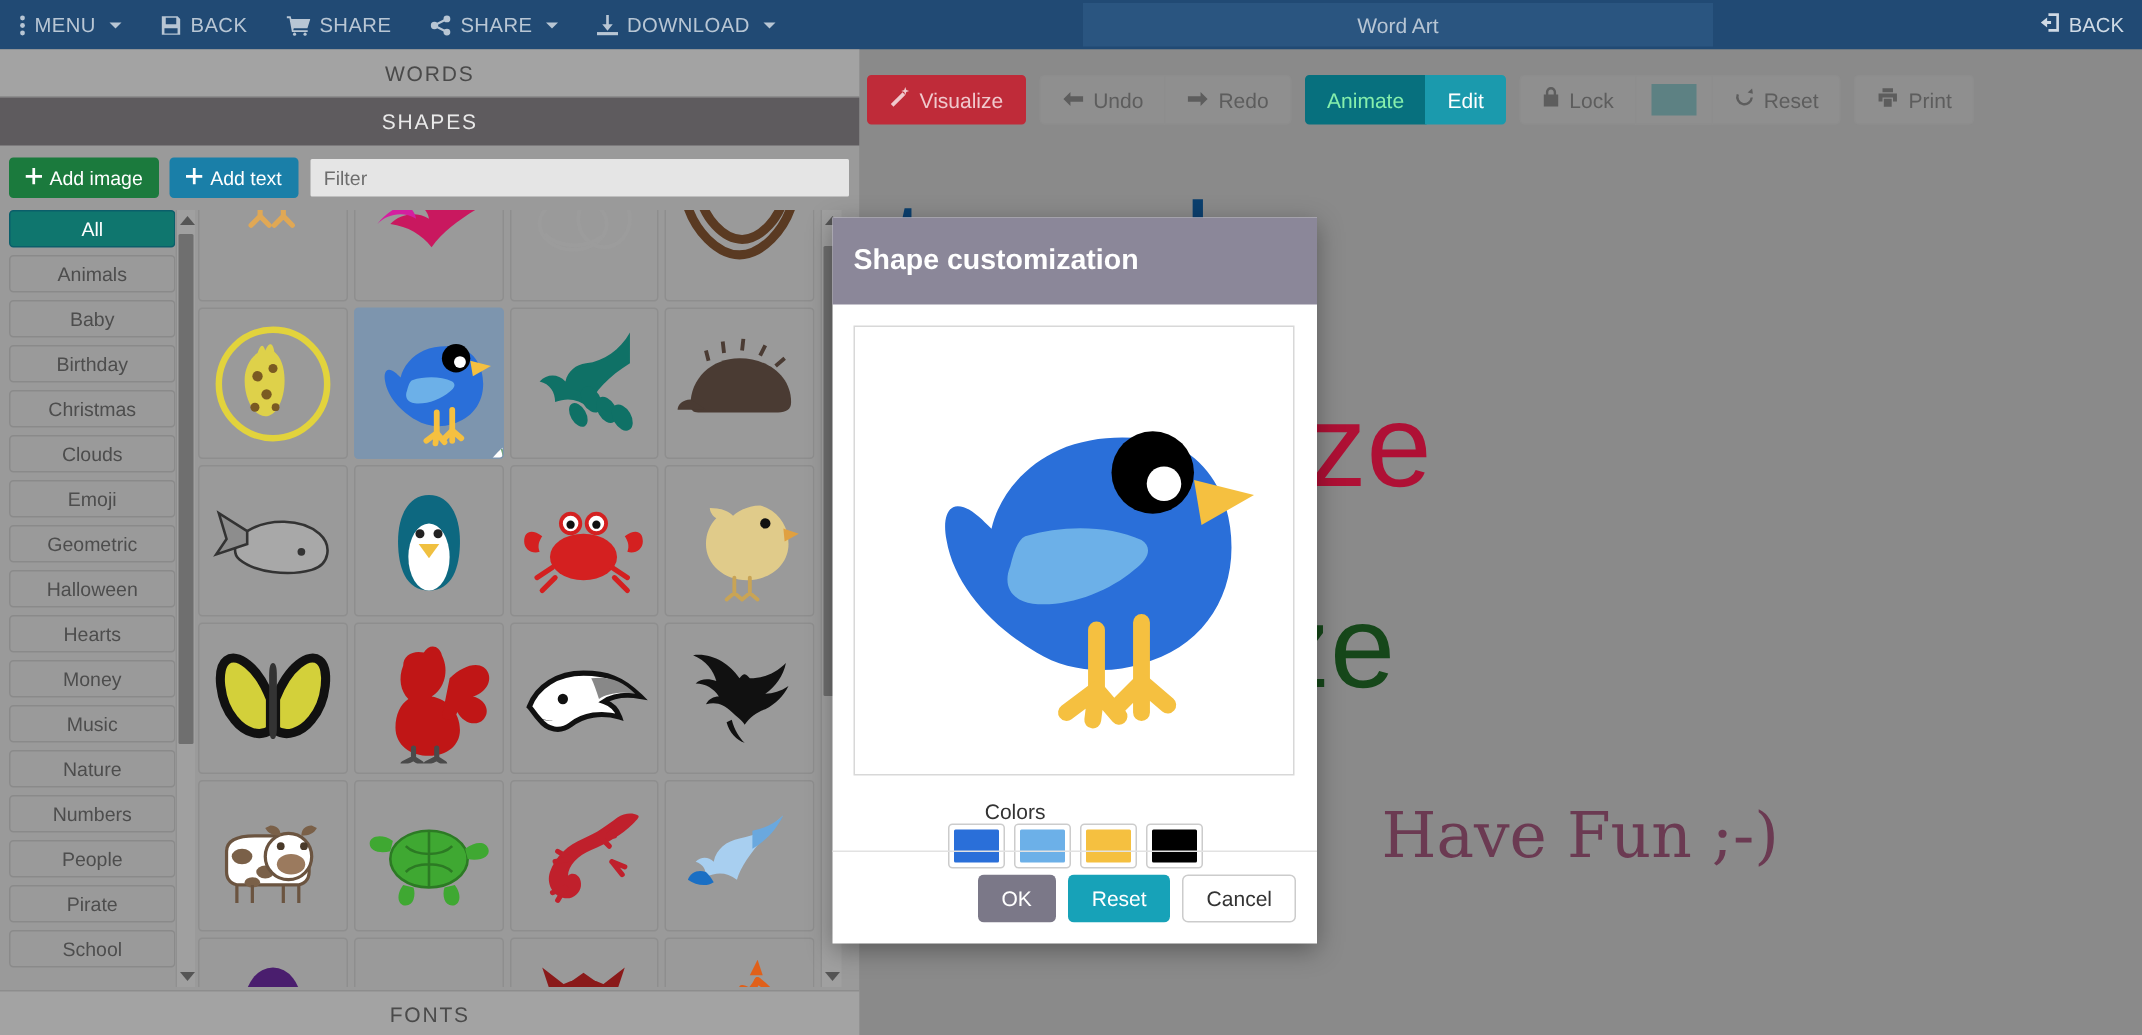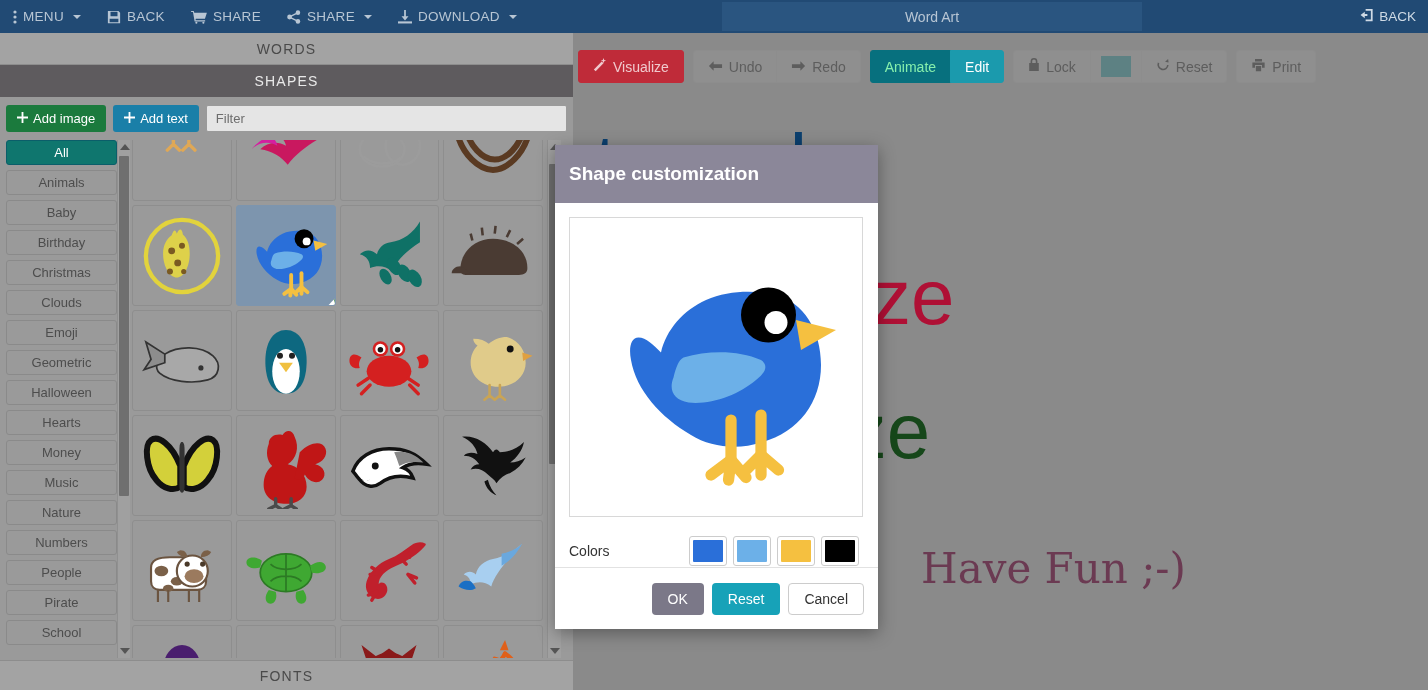--- a/index.html
+++ b/index.html
@@ -153,40 +153,40 @@
   .tb-swatch { width: 30px; height: 21px; background: #5d8183; }
 
   .canvas {
     position: absolute; left: 0; top: 56px; right: 0; bottom: 0;
     overflow: hidden;
   }
   .cline { position: absolute; white-space: nowrap; }
   .l1 { left: -130px; top: 28px;  font-size: 78px; color: #0b3f6e; }
   .l2 { left: -55px;  top: 163px; font-size: 78px; color: #af1035; }
   .l3 { left: -20px;  top: 297px; font-size: 78px; color: #16471a; }
-  .l4 { left: 348px;  top: 455px; font-size: 42px; color: #6b3a52;
+  .l4 { left: 348px;  top: 443px; font-size: 42px; color: #6b3a52;
         font-family: "DejaVu Serif", serif; }
 
   
   .modal {
     position: absolute; left: 555px; top: 145px; width: 323px; height: 484px;
     background: #fff; box-shadow: 0 4px 16px rgba(0,0,0,.35);
   }
   .modal-head {
     height: 58px; background: #8b8799; display: flex; align-items: center;
     padding: 0 14px; color: #fff; font-size: 19px; font-weight: bold;
   }
   .modal-body { padding: 14px; }
   .preview {
     width: 294px; height: 300px; border: 1px solid #d8d8d8;
     display: flex; align-items: center; justify-content: center; background: #fff;
   }
   .preview svg { width: 250px; height: 250px; }
   .colors-row {
-    display: flex; align-items: center; margin-top: 16px; height: 36px;
+    display: flex; align-items: center; margin-top: 16px; height: 36px; flex-direction: column;
   }
   .colors-label { font-size: 14px; color: #333; width: 120px; }
   .swatches { display: flex; gap: 6px; }
   .swatch {
     width: 38px; height: 30px; border: 1px solid #ccc; border-radius: 3px;
     padding: 3px; background: #fff; cursor: pointer;
   }
   .swatch i { display: block; width: 100%; height: 100%; border-radius: 1px; }
   .modal-foot {
     position: absolute; left: 0; right: 0; bottom: 0; height: 62px;

